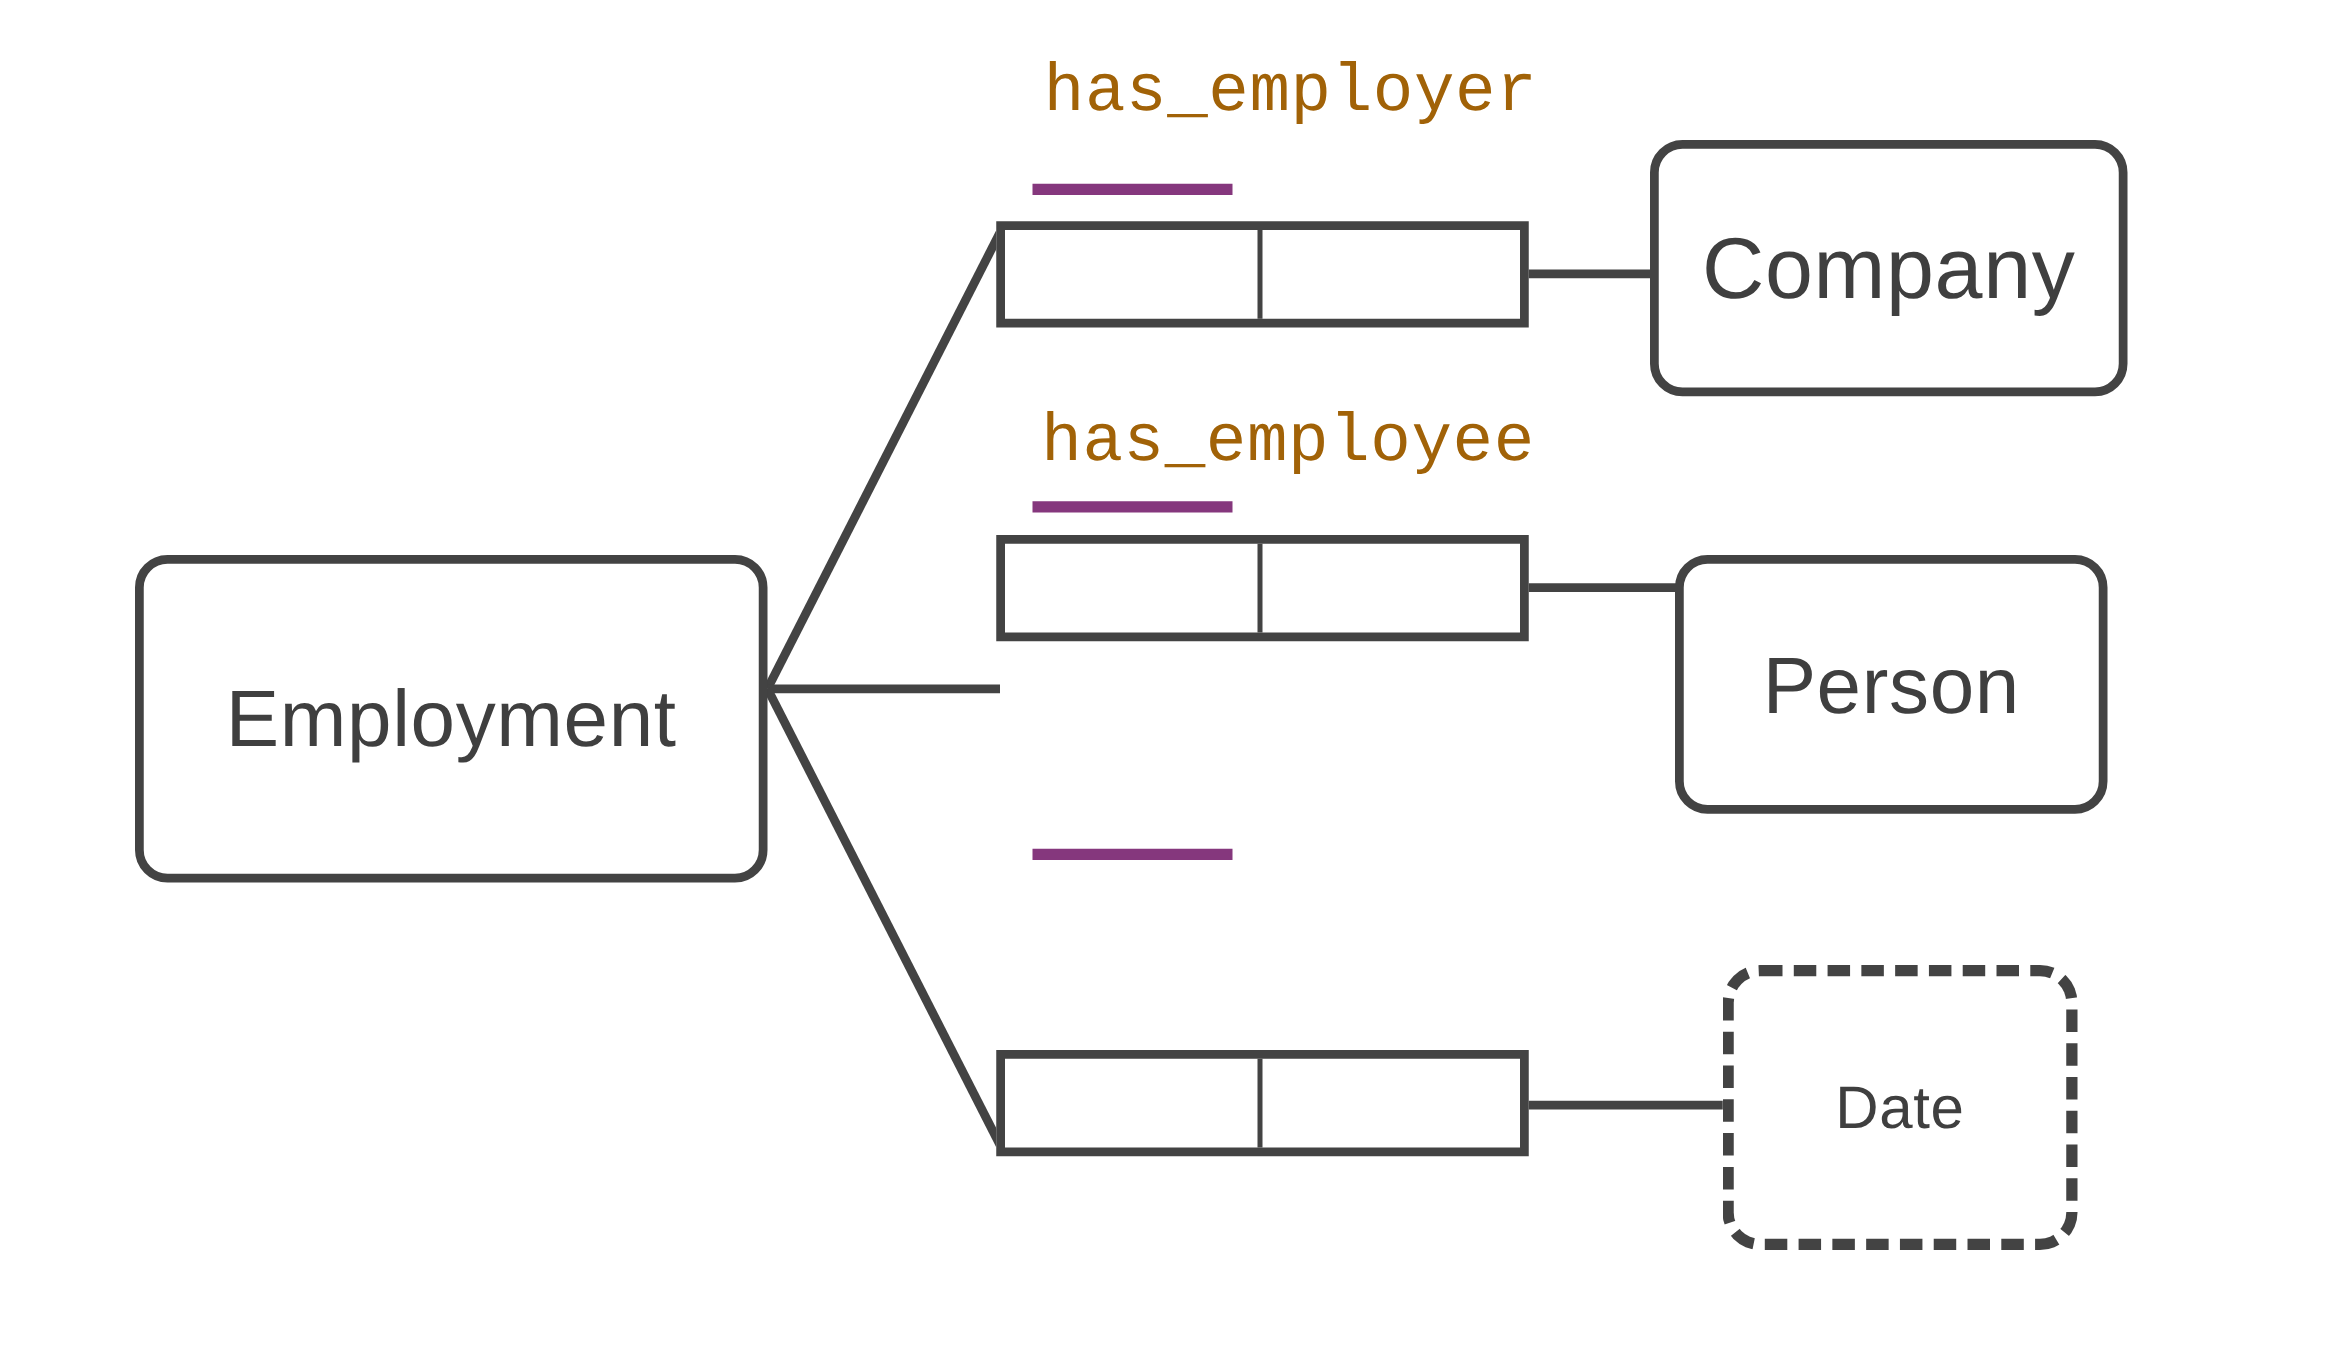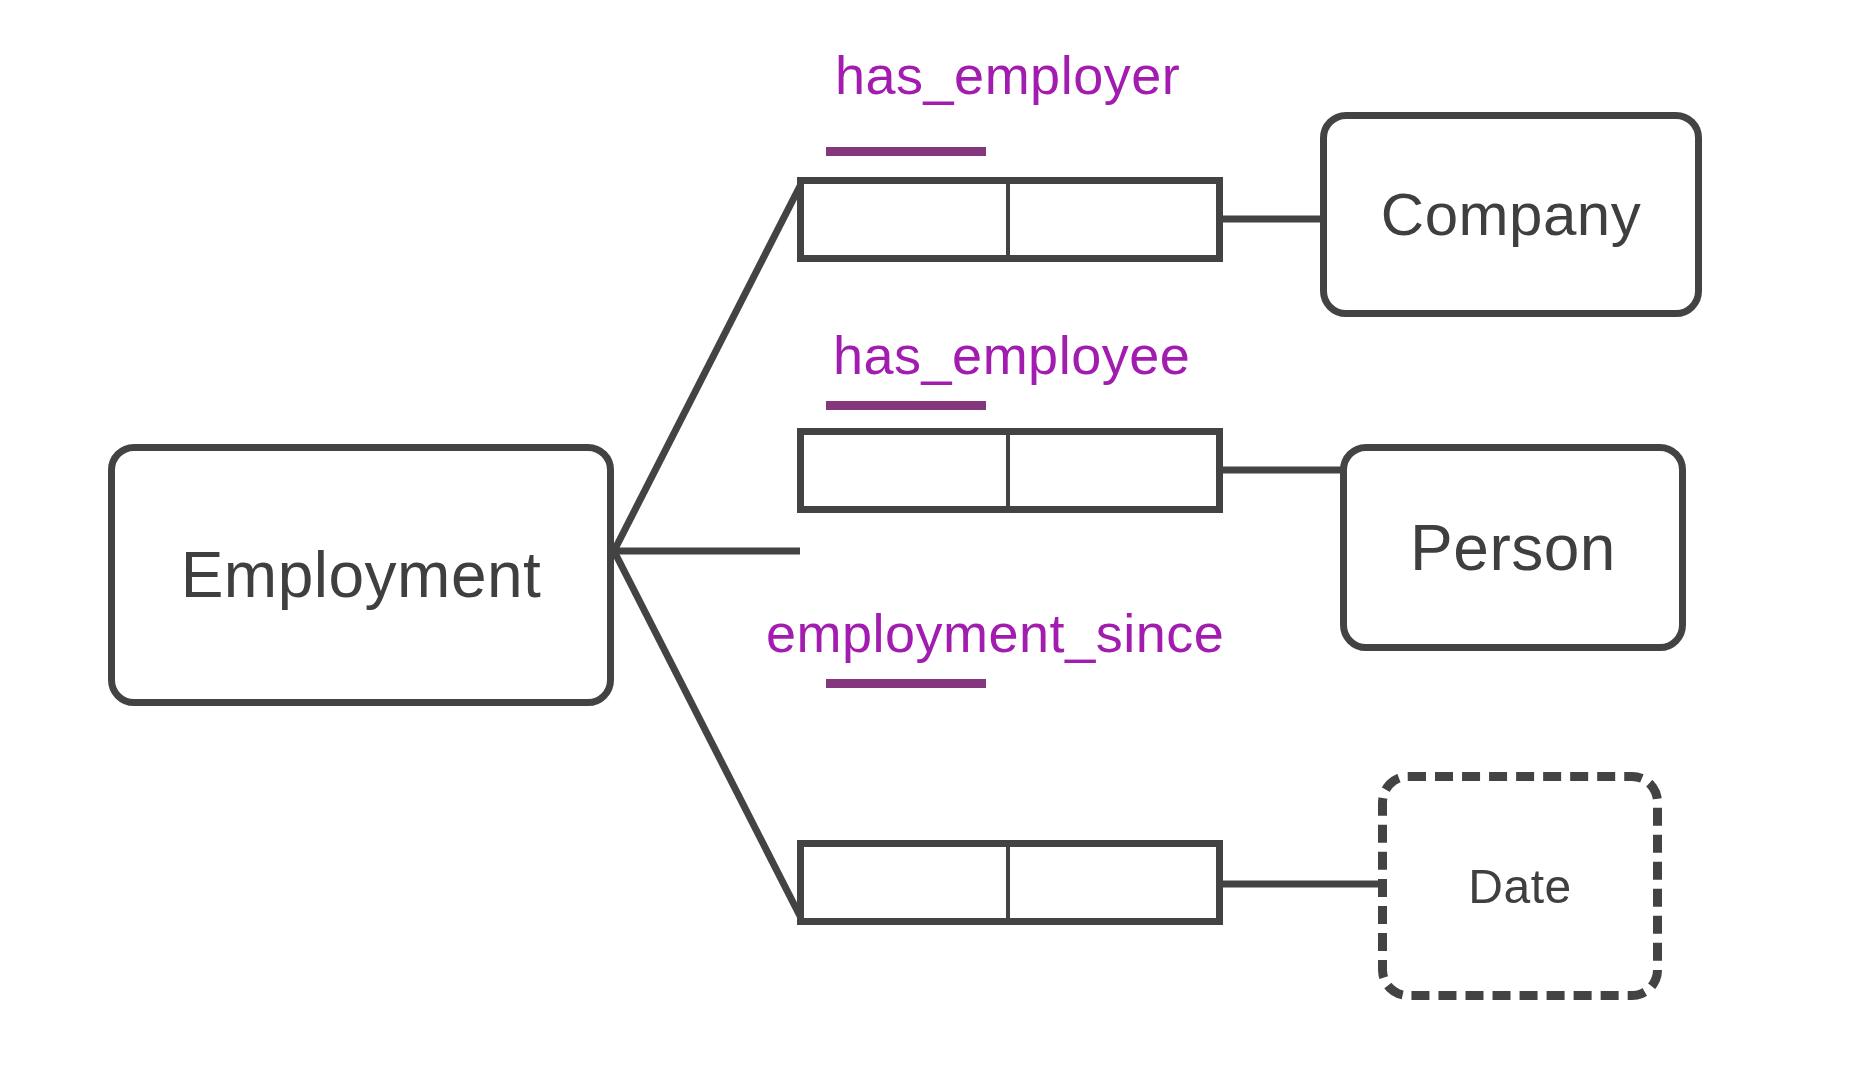--- a/index.html
+++ b/index.html
@@ -70,23 +70,23 @@
   
   .accent-bar {
     position: absolute;
     height: 9px;
     background: #85377d;
   }
 
   
   .rel-label {
     position: absolute;
-    font-family: Liberation Sans, sans-serif;
+    font-family: Liberation Mono, monospace;
     font-weight: 300;
-    color: #a21caf;
+    color: #a16207;
     letter-spacing: 0.5px;
     white-space: nowrap;
   }
 </style>
 </head>
 <body>
 
 <div id="canvas">
 
   <svg id="wires" viewBox="0 0 1872 1082" xmlns="http://www.w3.org/2000/svg">
@@ -98,21 +98,21 @@
       <line x1="1218" y1="470" x2="1346" y2="470"></line>
       <line x1="1218" y1="884" x2="1384" y2="884"></line>
     </g>
   </svg>
 
   <div class="entity" style="left:108px; top:444px; width:506px; height:262px;">
     <span class="entity-label" style="font-size:64px;">Employment</span>
   </div>
 
   <div class="entity" style="left:1320px; top:112px; width:382px; height:205px;">
-    <span class="entity-label" style="font-size:60px;text-align:center;">Company</span>
+    <span class="entity-label" style="font-size:69px;text-align:center;">Company</span>
   </div>
 
   <div class="entity" style="left:1340px; top:444px; width:346px; height:207px;">
     <span class="entity-label" style="font-size:64px;">Person</span>
   </div>
 
   <div class="entity dashed" style="left:1378px; top:772px; width:284px; height:228px;">
     <span class="entity-label" style="font-size:48px;">Date</span>
   </div>
 
@@ -123,20 +123,19 @@
     <div class="cell right"></div>
   </div>
 
   <div class="rel-label" style="left:833px; top:324px; font-size:54px;">has_employee</div>
   <div class="accent-bar" style="left:826px; top:401px; width:160px;"></div>
   <div class="relation" style="left:797px; top:428px; width:426px; height:85px;">
     <div class="cell left"></div>
     <div class="cell right"></div>
   </div>
 
-  <div class="rel-label" style="left:766px; top:602px; font-size:54px;">employment_since</div>
   <div class="accent-bar" style="left:826px; top:679px; width:160px;"></div>
   <div class="relation" style="left:797px; top:840px; width:426px; height:85px;">
     <div class="cell left"></div>
     <div class="cell right"></div>
   </div>
 
 </div>
 
 </body></html>

